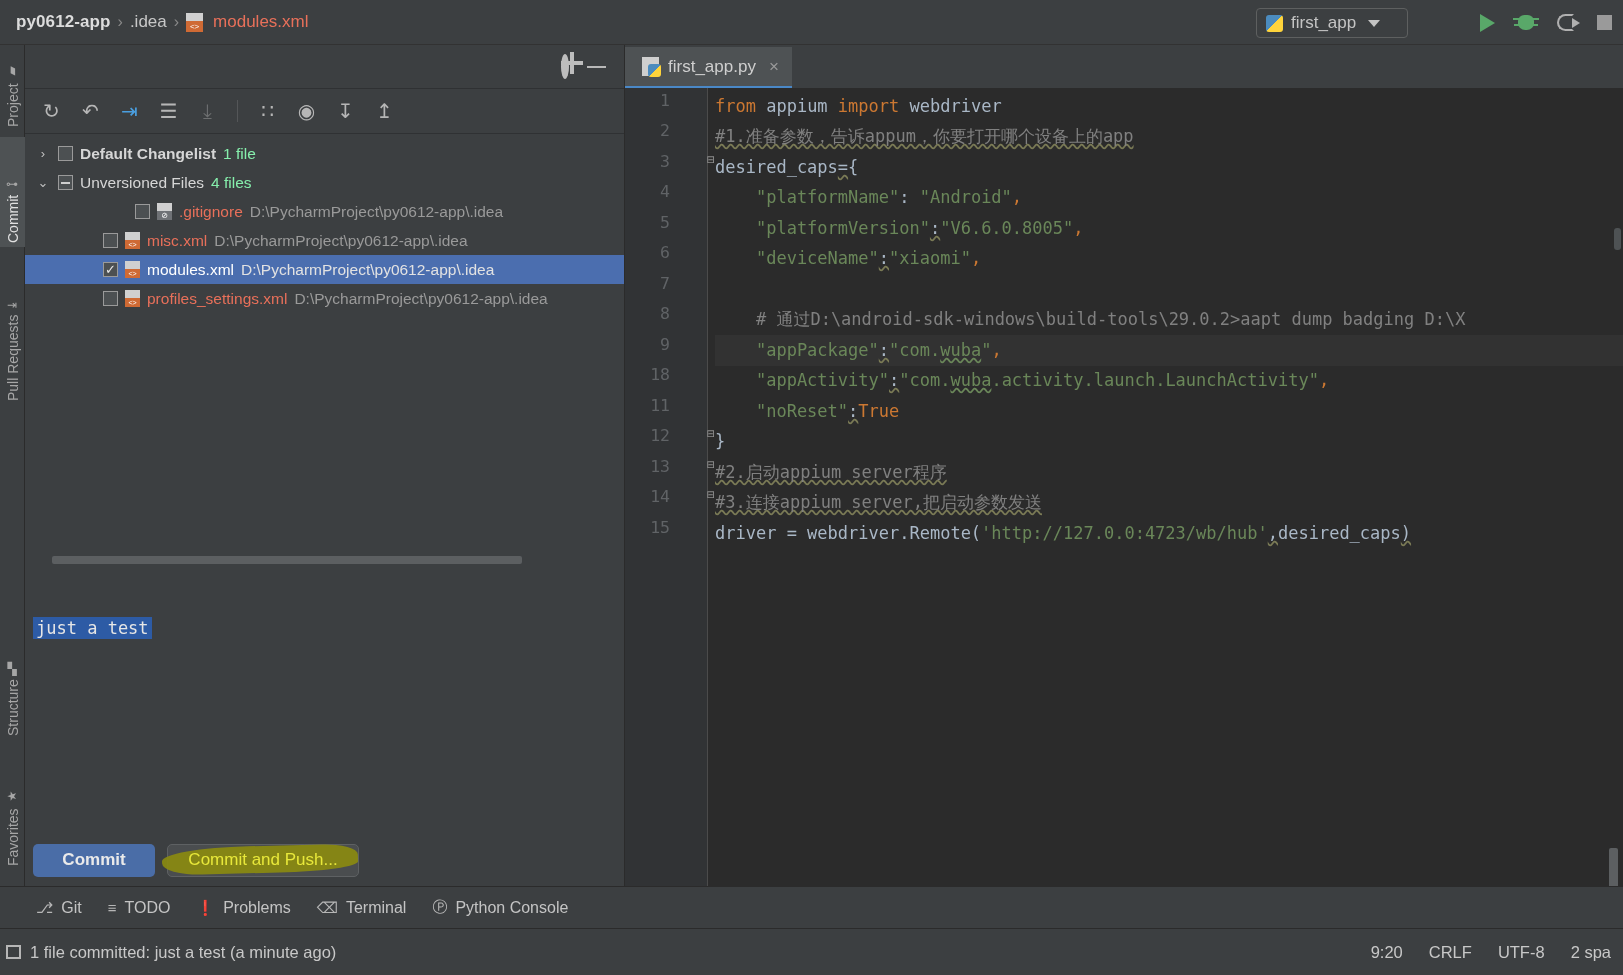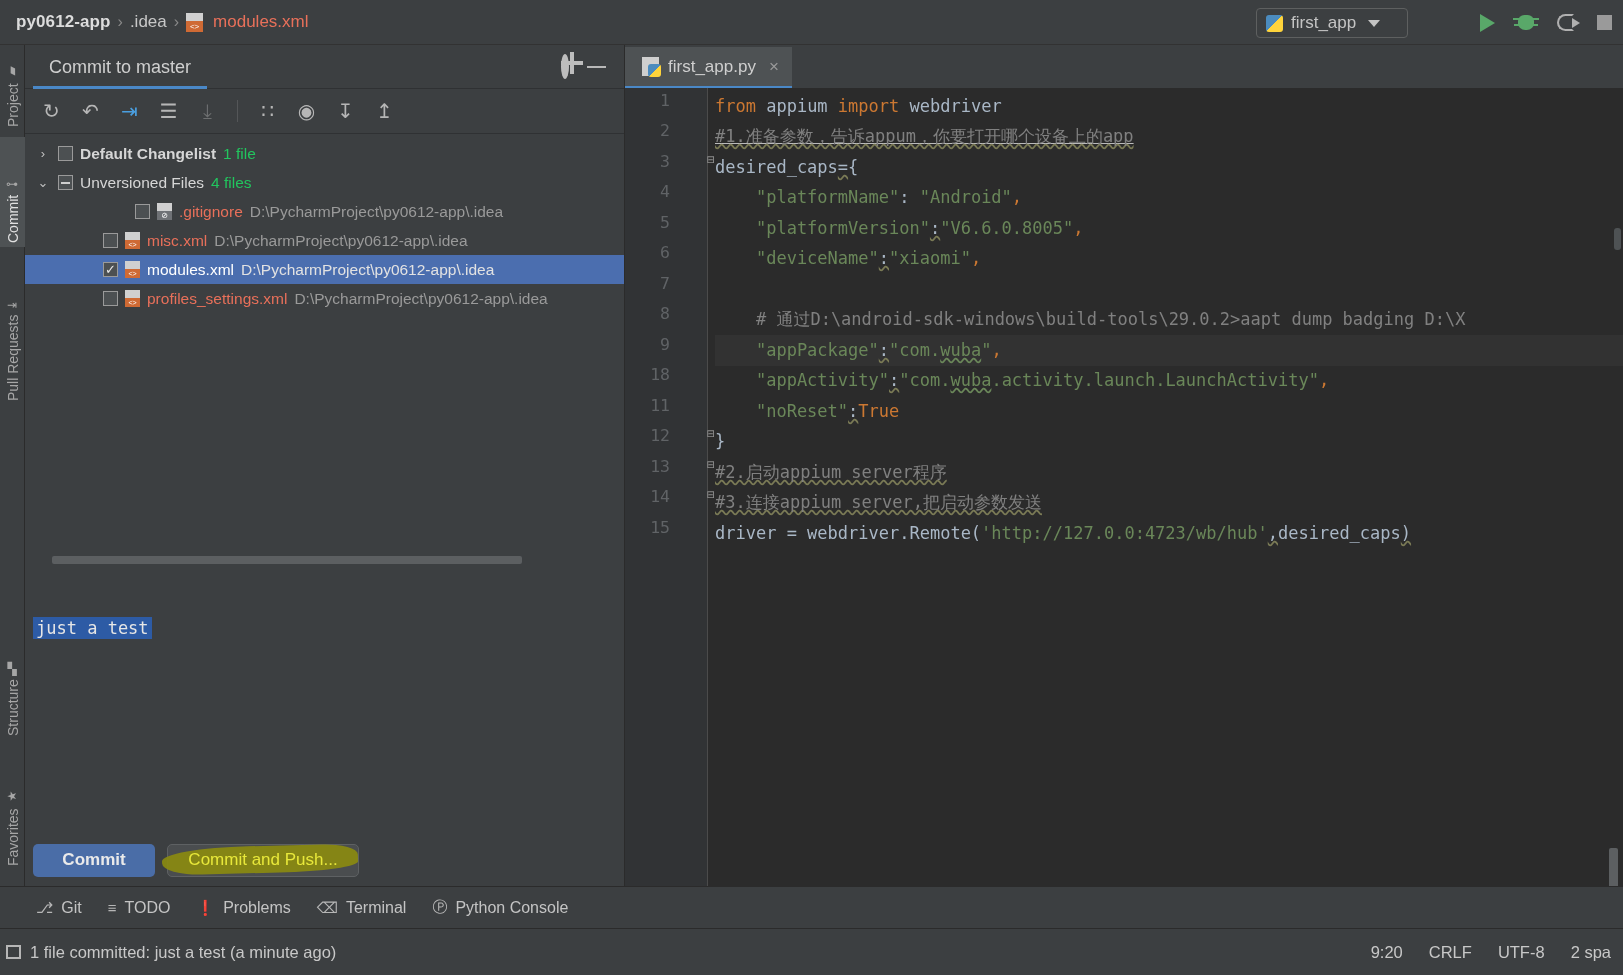--- a/index.html
+++ b/index.html
@@ -113,21 +113,21 @@
   .tree { padding-top: 5px; font-size: 15.5px; }
   .trow { height: 29px; display: flex; align-items: center; gap: 7px; padding-left: 10px; white-space: nowrap; }
   .trow.sel { background: #4b6eaf; }
   .tw { width: 16px; text-align: center; color: #c0c0c0; font-size: 13px; }
   .cbox { width: 15px; height: 15px; border: 1px solid #9a9a9a; background: #4c5052; flex: none;
           display: flex; align-items: center; justify-content: center; font-size: 12px; color: #e0e0e0; }
   .cbox.dash:after { content: ""; width: 9px; height: 2px; background: #cfcfcf; }
   .cbox.chk:after { content: "✓"; font-size: 13px; line-height: 1; color: #e8e8e8; }
   .tname { color: #d6d6d6; }
   .tname.b { font-weight: bold; }
-  .tcount { color: #22c55e; }
+  .tcount { color: #86efac; }
   .fname { color: #e8705a; }
   .fpath { color: #9a9a9a; }
   .fic { width: 15px; height: 17px; background: #d0d0d0; position: relative; flex: none; }
   .fic:after { content: "<>"; position: absolute; left: 0; bottom: 0; width: 15px; height: 9px;
     background: #cf6a34; color: #fff; font-size: 7px; line-height: 9px; text-align: center; }
   .fic.gitig:after { content: "⊘"; background: #6f7276; font-size: 8px; }
 
   .hscroll { position: absolute; left: 27px; top: 511px; width: 470px; height: 8px; background: #5c5f61; border-radius: 2px; }
 
   .amendrow {
@@ -285,21 +285,20 @@
       <span class="vt-ic">▚</span>
     </div>
     <div class="vtab" style="top:710px;height:115px;">
       <span>Favorites</span>
       <span class="vt-ic">★</span>
     </div>
   </div>
 
   <div class="commitpanel">
     <div class="cp-header">
-      <div class="cp-title">Commit to master</div>
       <div class="cp-gear"><span class="gear"></span></div>
       <div class="cp-min"></div>
     </div>
 
     <div class="cp-toolbar">
       <span class="tbi">↻</span>
       <span class="tbi">↶</span>
       <span class="tbi blue">⇥</span>
       <span class="tbi">☰</span>
       <span class="tbi dim">⤓</span>
@@ -397,21 +396,21 @@
         <div class="bulb" style="top:250px;"></div>
       </div>
       <div class="gutterline"></div>
       <div class="foldmark" style="top:64px;">⊟</div>
       <div class="foldmark" style="top:338px;">⊟</div>
       <div class="foldmark" style="top:369px;">⊟</div>
       <div class="foldmark" style="top:399px;">⊟</div>
 
       <div class="code">
         <div class="cl" style="top:3px;"><span class="kw">from</span><span class="id"> appium </span><span class="kw">import</span><span class="id"> webdriver</span></div>
-        <div class="cl" style="top:33px;text-decoration:underline;"><span class="cmt sq">#1.准备参数，告诉appum，你要打开哪个设备上的app</span></div>
+        <div class="cl" style="top:33px;"><span class="cmt sq">#1.准备参数，告诉appum，你要打开哪个设备上的app</span></div>
         <div class="cl" style="top:64px;"><span class="id">desired_caps</span><span class="id sq">=</span><span class="id">{</span></div>
         <div class="cl" style="top:94px;"><span class="str">    "platformName"</span><span class="id">: </span><span class="str">"Android"</span><span class="kw">,</span></div>
         <div class="cl" style="top:125px;"><span class="str">    "platformVersion"</span><span class="id sq">:</span><span class="str">"V6.6.0.8005"</span><span class="kw">,</span></div>
         <div class="cl" style="top:155px;"><span class="str">    "deviceName"</span><span class="id sq">:</span><span class="str">"xiaomi"</span><span class="kw">,</span></div>
         <div class="cl" style="top:186px;"></div>
         <div class="cl" style="top:216px;"><span class="cmt">    # 通过D:\android-sdk-windows\build-tools\29.0.2&gt;aapt dump badging D:\X</span></div>
         <div class="cl cur" style="top:247px;"><span class="str">    "appPackage"</span><span class="id sq">:</span><span class="str">"com.</span><span class="str sqg">wuba</span><span class="str">"</span><span class="kw">,</span></div>
         <div class="cl" style="top:277px;"><span class="str">    "appActivity"</span><span class="id sq">:</span><span class="str">"com.</span><span class="str sqg">wuba</span><span class="str">.activity.launch.LaunchActivity"</span><span class="kw">,</span></div>
         <div class="cl" style="top:308px;"><span class="str">    "noReset"</span><span class="id sq">:</span><span class="kw">True</span></div>
         <div class="cl" style="top:338px;"><span class="id">}</span></div>

